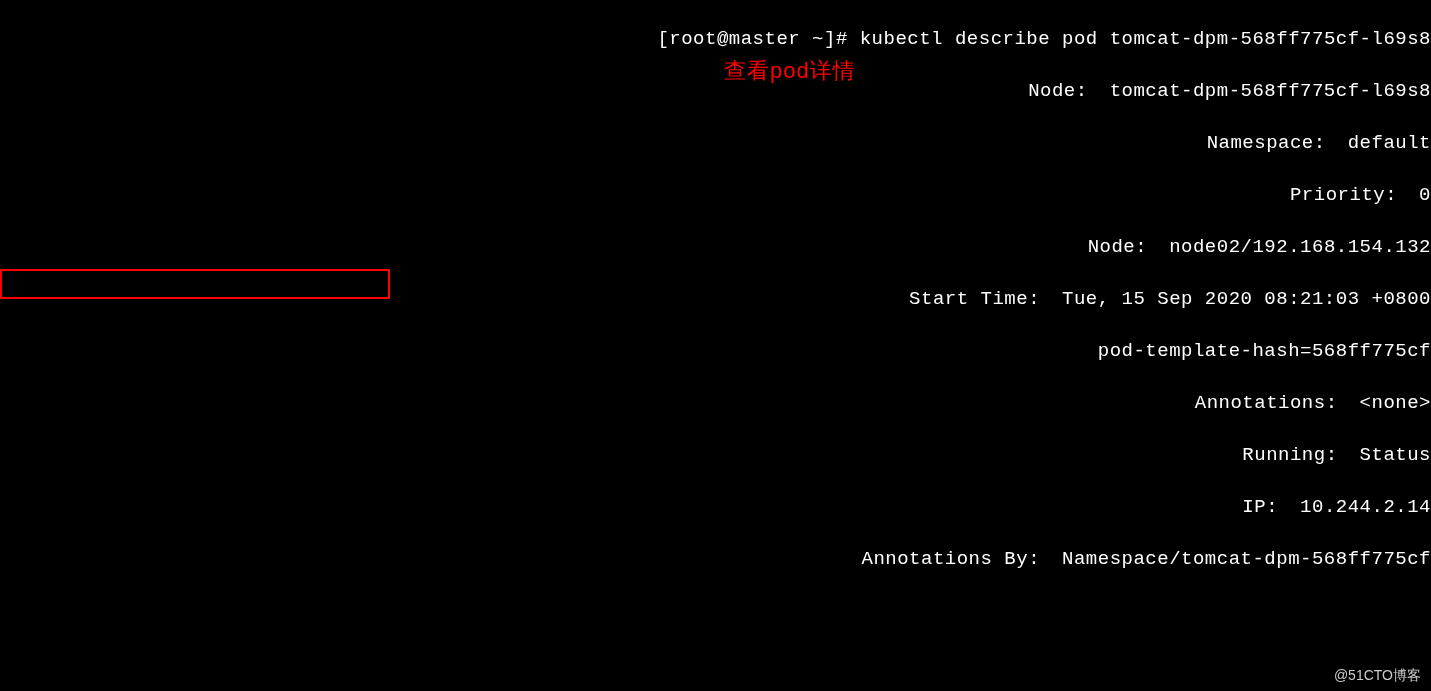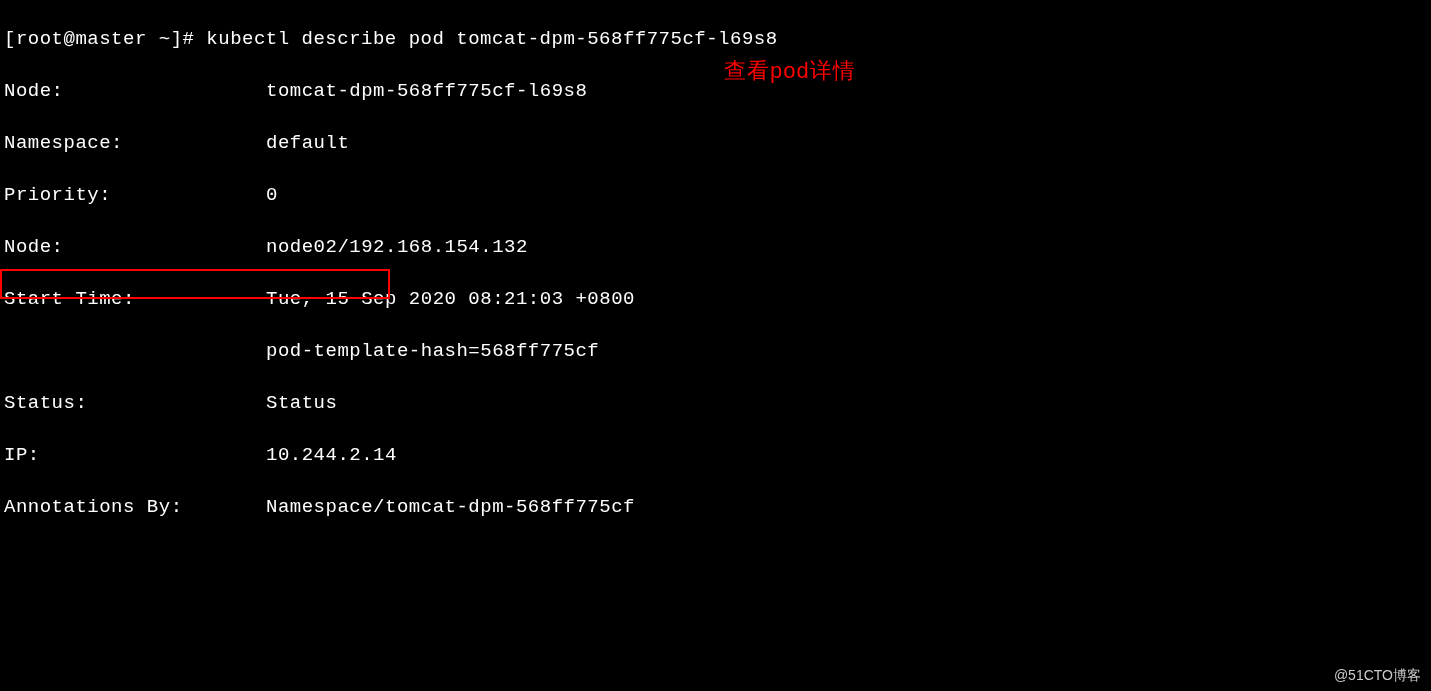--- a/index.html
+++ b/index.html
@@ -20,20 +20,21 @@
       position: relative;
       letter-spacing: 0.5px;
     }
     .terminal {
       white-space: pre;
       padding-left: 4px;
     }
     .line {
       display: block;
       min-height: 26px;
+      text-align: right;
     }
     .annotation {
       position: absolute;
       color: #ff0000;
       font-weight: normal;
       font-family: "Microsoft YaHei", "SimHei", sans-serif;
       font-size: 22px;
       top: 56px;
       left: 724px;
       letter-spacing: 1px;
@@ -70,21 +71,22 @@
 <body>
 
 <div class="terminal">
 <span class="line">[root@master ~]# kubectl describe pod tomcat-dpm-568ff775cf-l69s8</span>
 <span class="line"><span class="key">Node:</span><span class="val">tomcat-dpm-568ff775cf-l69s8</span></span>
 <span class="line"><span class="key">Namespace:</span><span class="val">default</span></span>
 <span class="line"><span class="key">Priority:</span><span class="val">0</span></span>
 <span class="line"><span class="key">Node:</span><span class="val">node02/192.168.154.132</span></span>
 <span class="line"><span class="key">Start Time:</span><span class="val">Tue, 15 Sep 2020 08:21:03 +0800</span></span>
 <span class="line"><span class="key"></span><span class="val">pod-template-hash=568ff775cf</span></span>
-<span class="line"><span class="key">Status:</span><span class="val">Status</span></span>
+<span class="line"><span class="key">Annotations:</span><span class="val">&lt;none&gt;</span></span>
+<span class="line"><span class="key">Running:</span><span class="val">Status</span></span>
 <span class="line"><span class="key">IP:</span><span class="val">10.244.2.14</span></span>
 <span class="line"><span class="key">Annotations By:</span><span class="val">Namespace/tomcat-dpm-568ff775cf</span></span>
 
 
 
 
 
 
 
 

